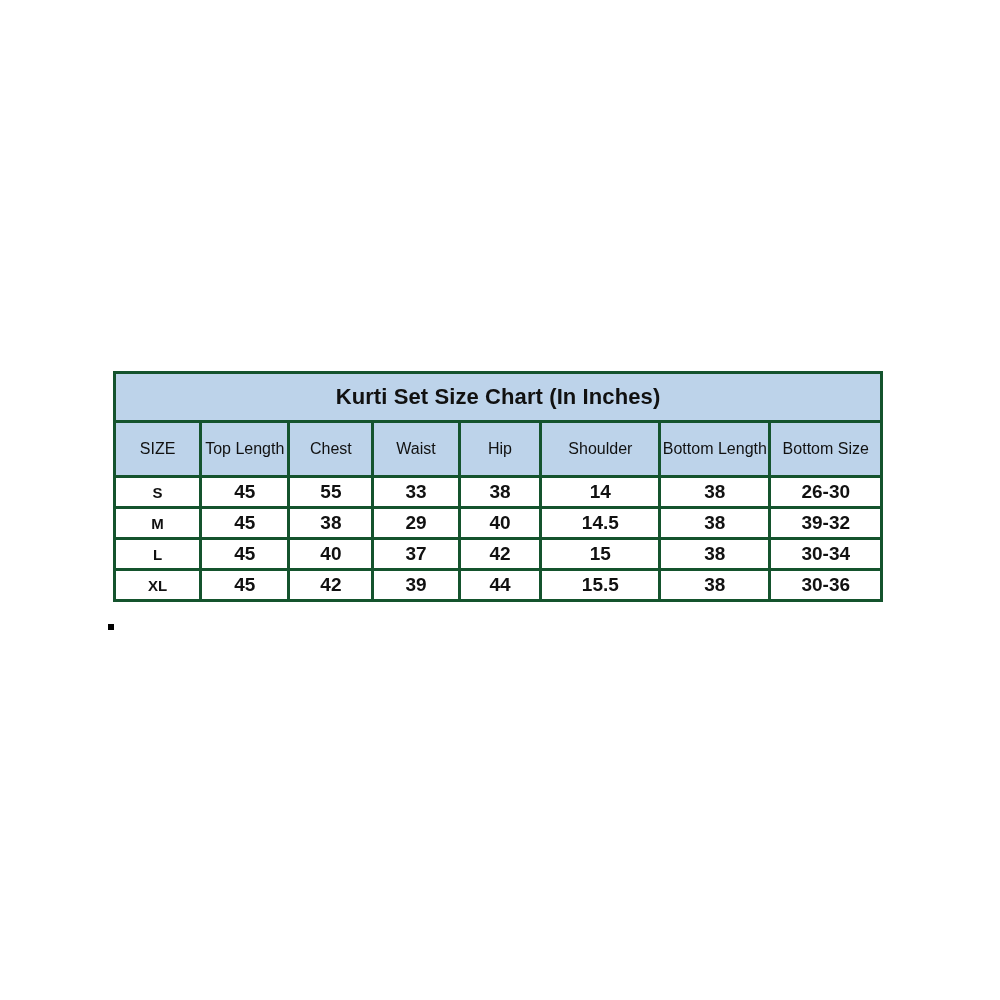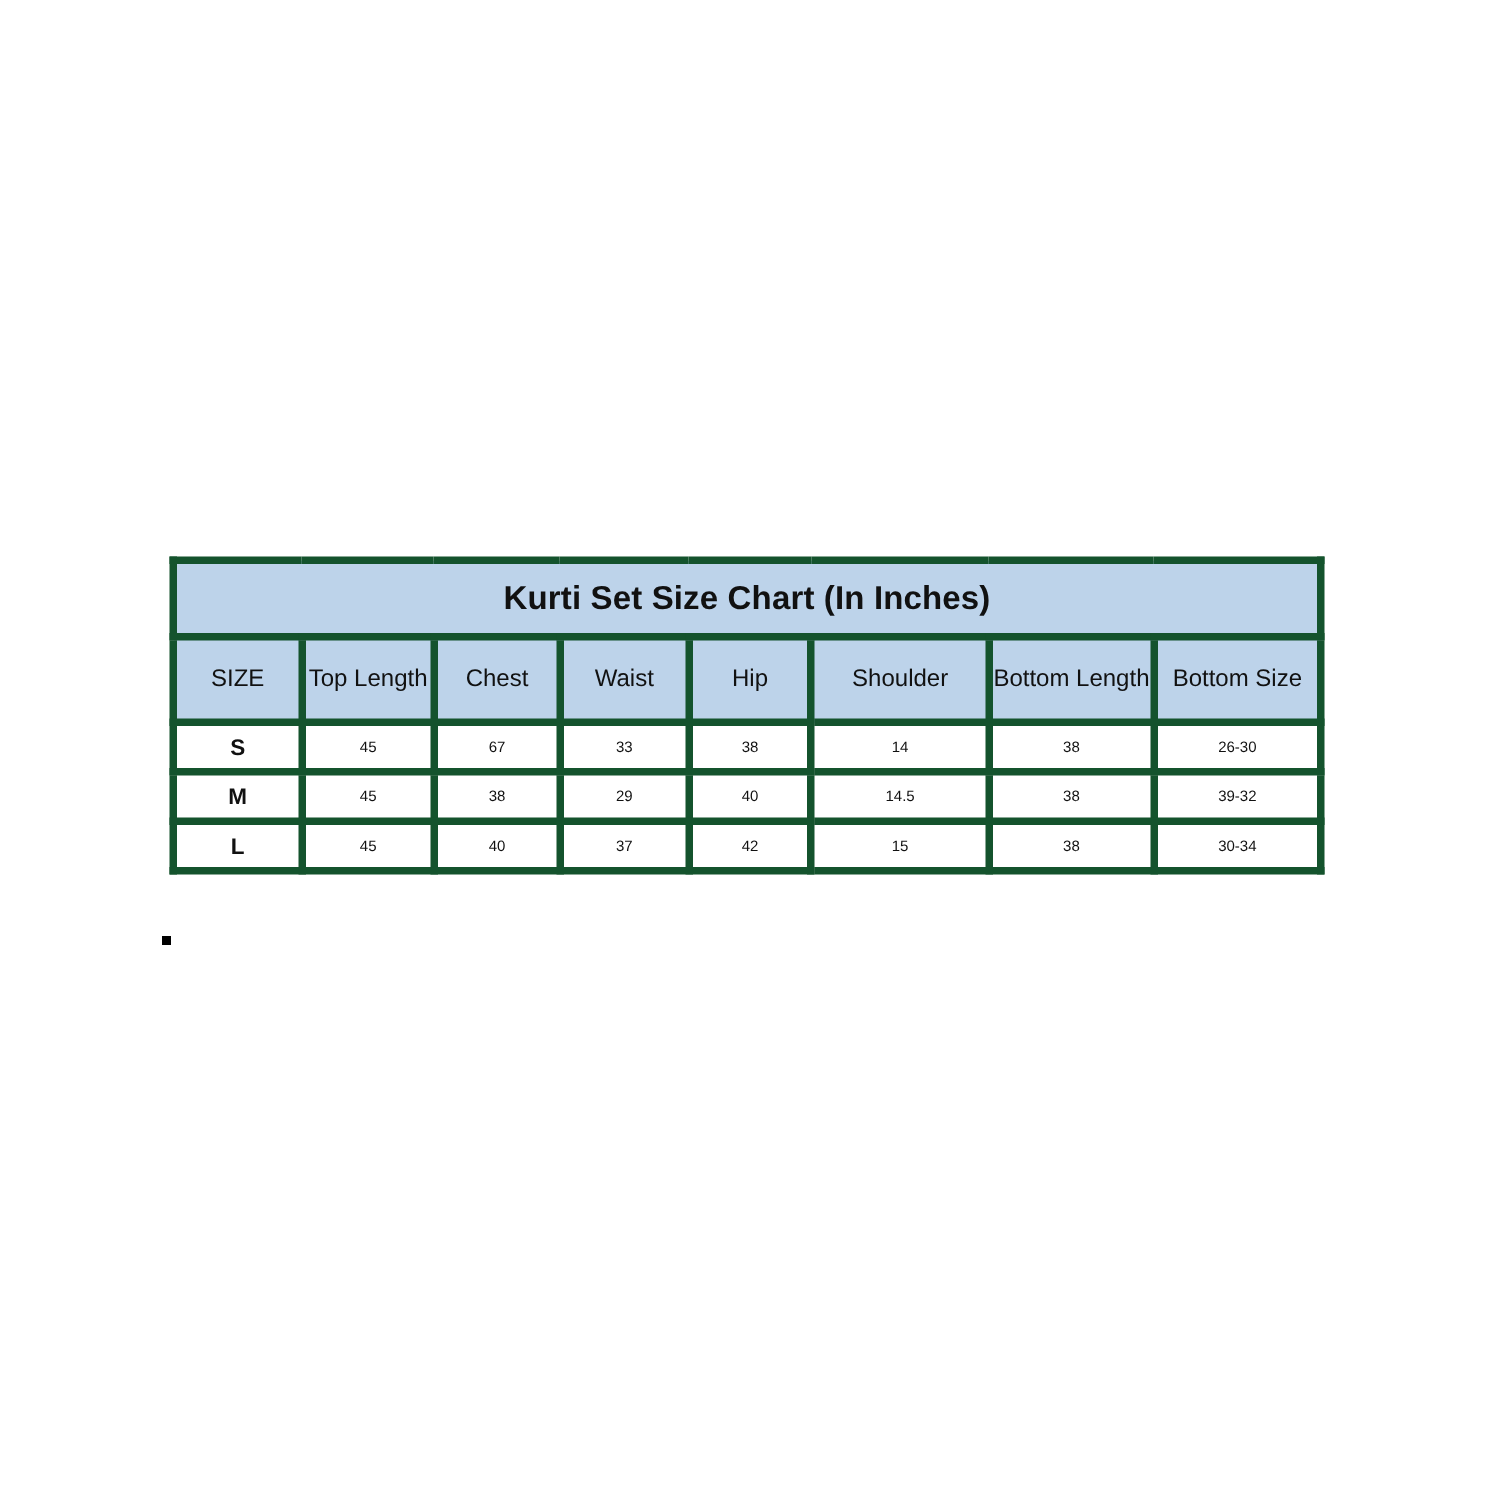--- a/index.html
+++ b/index.html
@@ -23,21 +23,21 @@
   }
 
   table.size-chart {
     border-collapse: collapse;
     width: 100%;
     table-layout: fixed;
   }
 
   table.size-chart td,
   table.size-chart th {
-    border: 5px solid #14532d;
+    border: 3px solid #14532d;
     text-align: center;
     vertical-align: middle;
     color: #111111;
     padding: 0;
   }
 
   
   .title-cell {
     background: #bdd3ea;
     font-size: 22px;
@@ -53,21 +53,22 @@
     font-weight: normal;
     height: 52px;
     line-height: 1.15;
     padding: 2px 2px;
   }
 
   
   .body-row td {
     background: #ffffff;
     height: 28px;
-    font-size: 10px;
+    font-size: 19px;
+    font-weight: bold;
   }
   .body-row td.size-col {
     font-weight: bold;
     font-size: 15px;
   }
 
   
   col.c0 { width: 82px; }
   col.c1 { width: 84px; }
   col.c2 { width: 80px; }
@@ -112,21 +113,21 @@
         <td>Waist</td>
         <td>Hip</td>
         <td>Shoulder</td>
         <td>Bottom Length</td>
         <td>Bottom Size</td>
       </tr>
 
       <tr class="body-row">
         <td class="size-col">S</td>
         <td>45</td>
-        <td>67</td>
+        <td>55</td>
         <td>33</td>
         <td>38</td>
         <td>14</td>
         <td>38</td>
         <td>26-30</td>
       </tr>
 
       <tr class="body-row">
         <td class="size-col">M</td>
         <td>45</td>
@@ -142,19 +143,29 @@
         <td class="size-col">L</td>
         <td>45</td>
         <td>40</td>
         <td>37</td>
         <td>42</td>
         <td>15</td>
         <td>38</td>
         <td>30-34</td>
       </tr>
 
+      <tr class="body-row">
+        <td class="size-col">XL</td>
+        <td>45</td>
+        <td>42</td>
+        <td>39</td>
+        <td>44</td>
+        <td>15.5</td>
+        <td>38</td>
+        <td>30-36</td>
+      </tr>
 
 
     </tbody>
   </table>
 </div>
 
 <div class="corner-tick"></div>
 
 </body></html>

